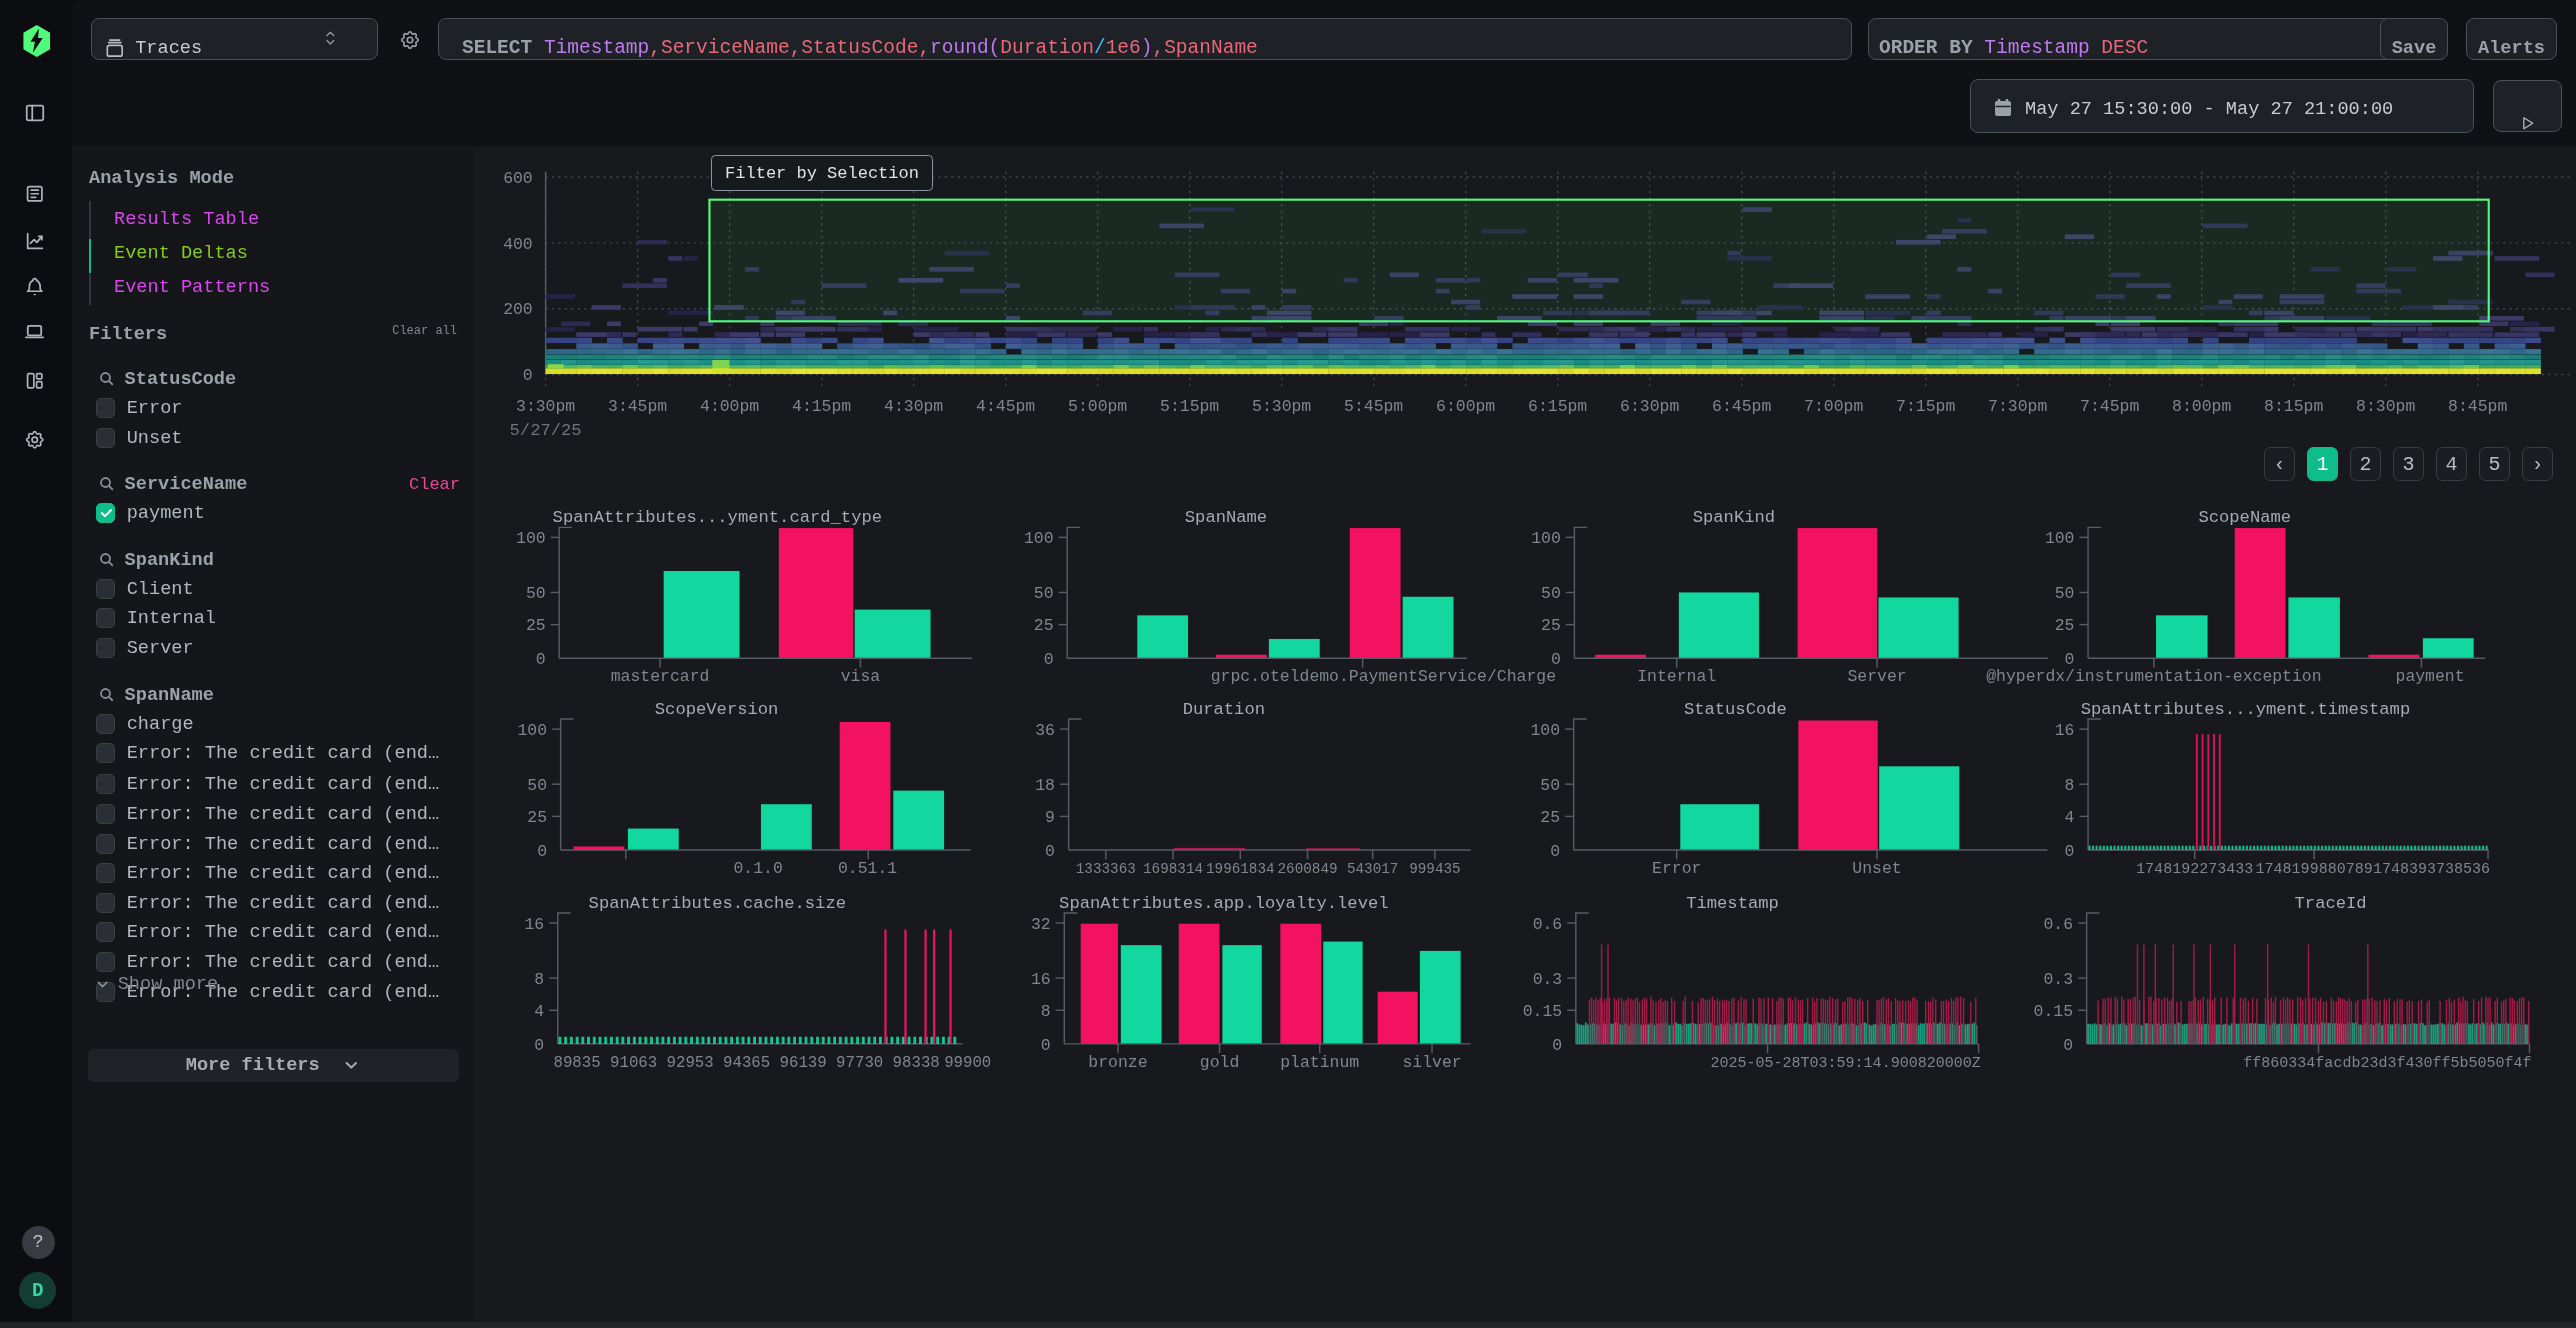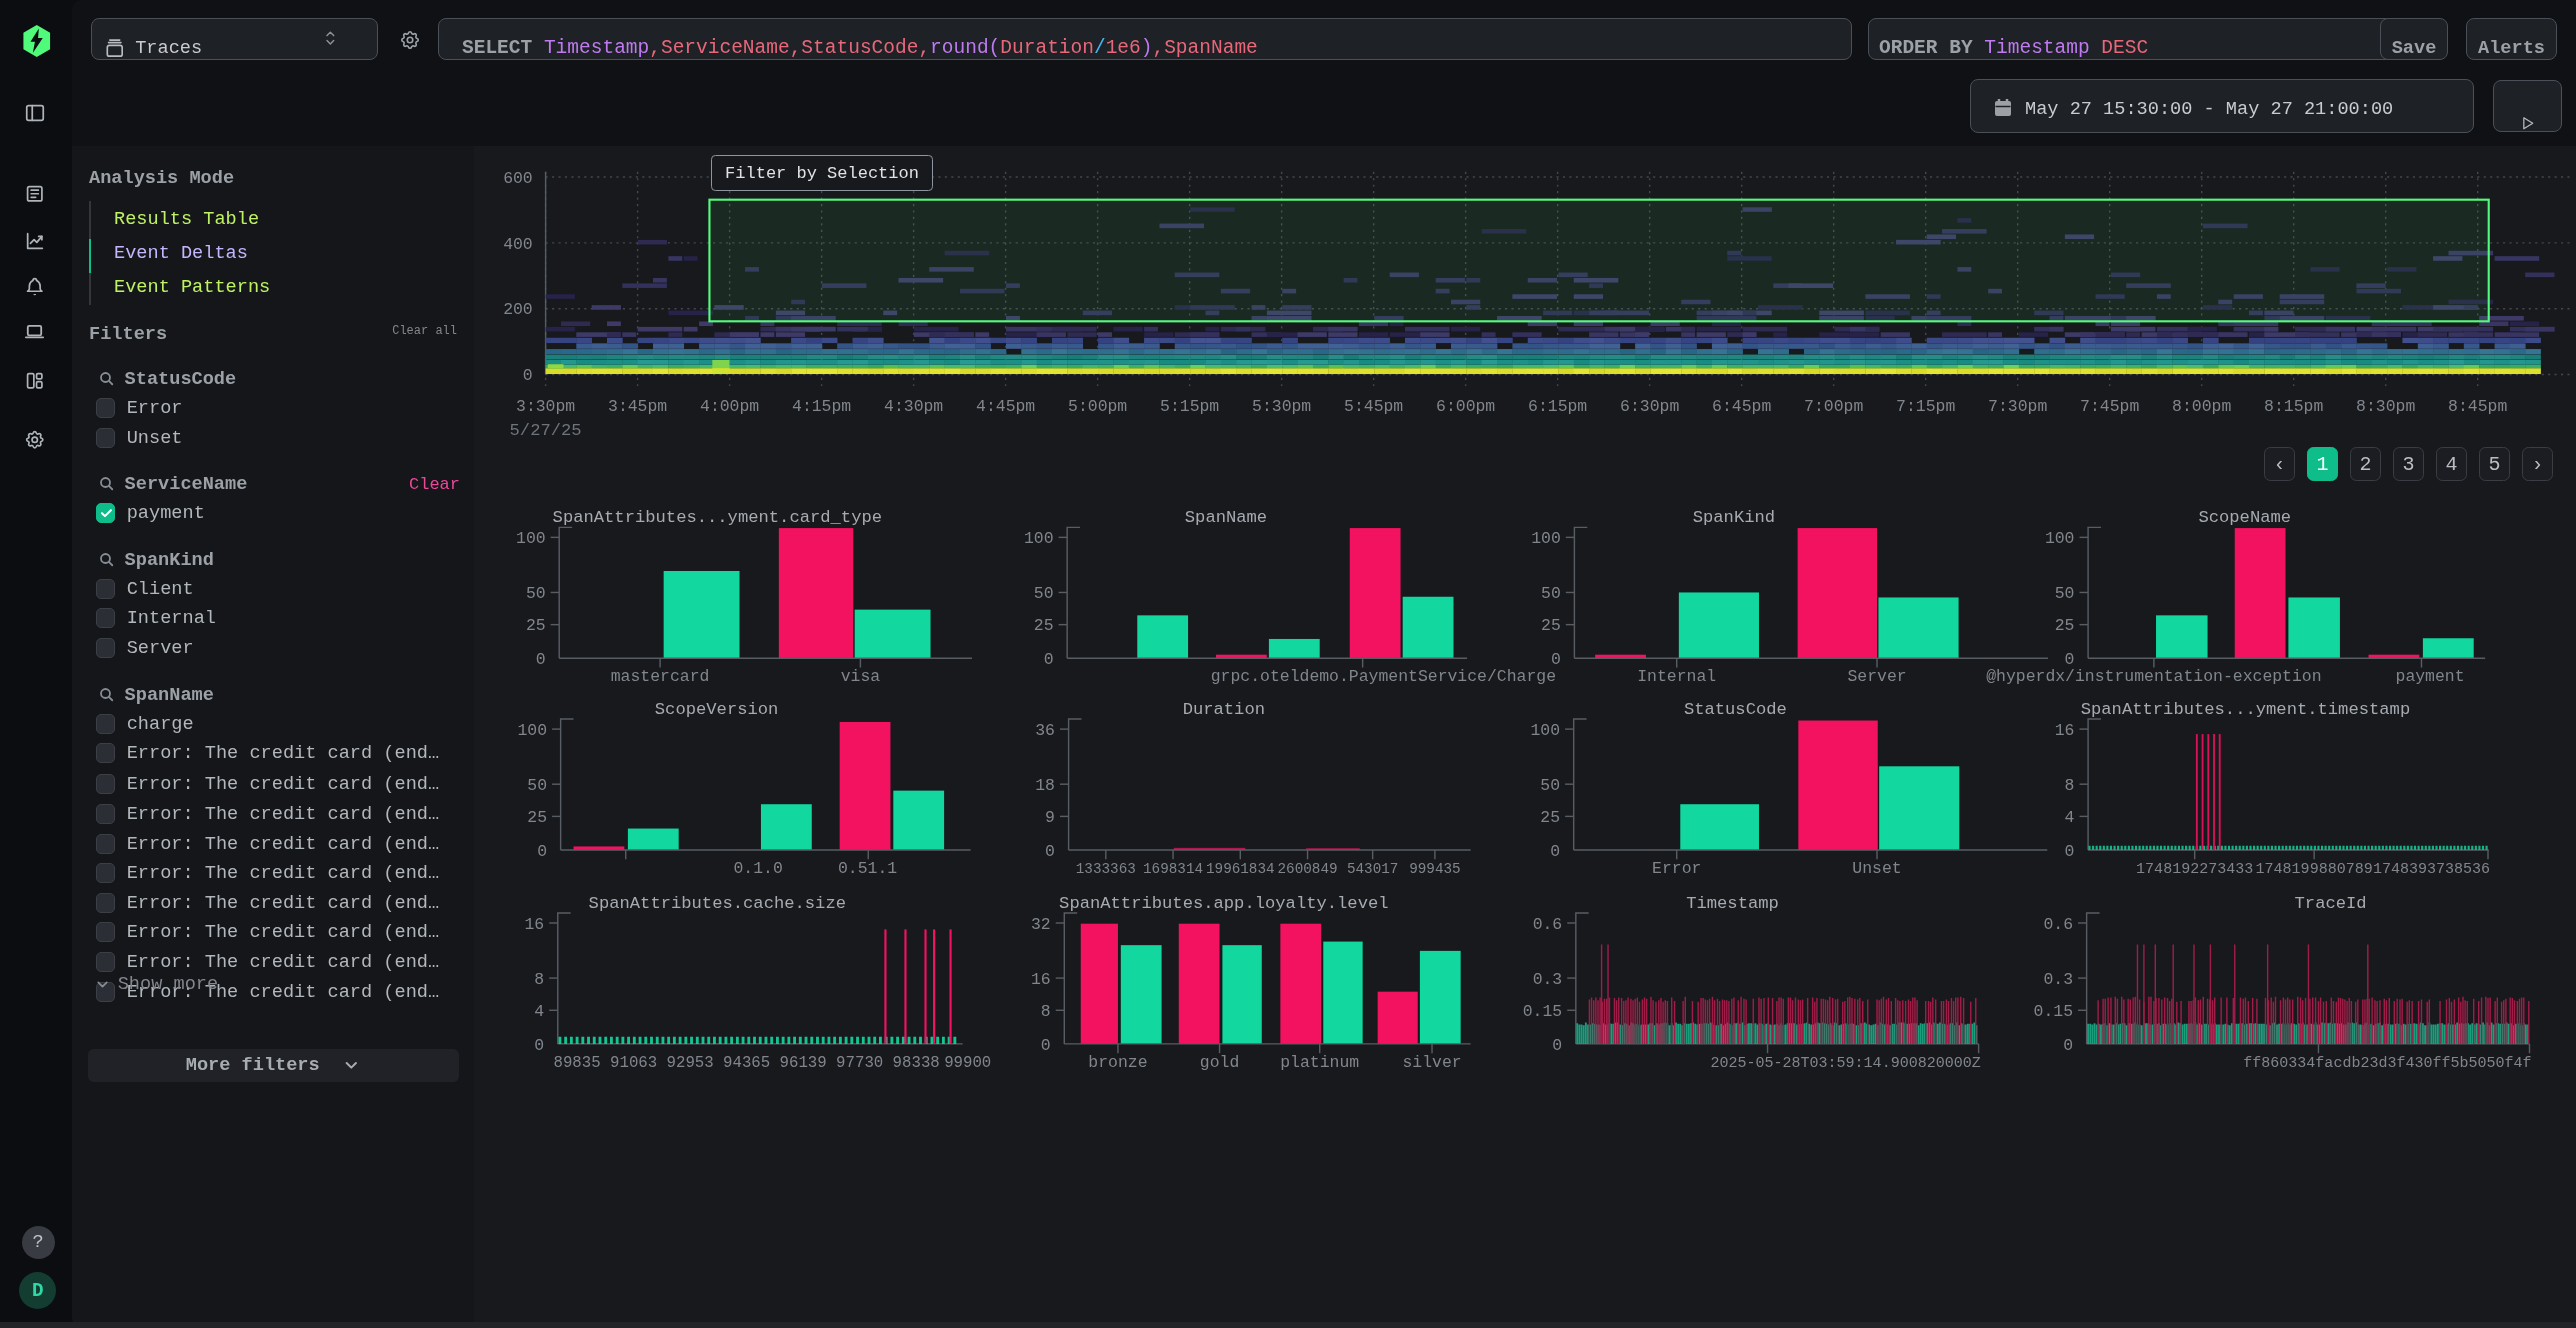--- a/index.html
+++ b/index.html
@@ -19,22 +19,22 @@
 #dateinp { left:1898px; top:79px; width:504px; height:54px; padding:12px 20px; }
 #playbtn { left:2421px; top:80px; width:69px; height:52px; justify-content:center; }
 .sqllucene { position:absolute; right:20px; font-size:17px; color:#9ba1a7; }
 .sqllucene b { color:#9ba1a7; font-weight:bold; }
 .sqllucene .luc { color:#2fbf8f; }
 
 .sechead { position:absolute; left:17px; width:368px; font-size:18.6px; font-weight:bold; color:#9ba1a7; }
 .fclearall { float:right; font-weight:normal; font-size:12px; color:#82878e; }
 .modeline { position:absolute; left:17px; top:55px; width:2.1px; height:104px; background:#33363c; }
 .modeline-active { position:absolute; left:17px; top:93px; width:2.1px; height:34px; background:#0fbd8a; z-index:2; }
-.mitem { position:absolute; left:42px; font-size:18.6px; color:#bef264; height:30px; line-height:30px; }
-.mitem.active { color:#c4b5fd; }
+.mitem { position:absolute; left:42px; font-size:18.6px; color:#d946ef; height:30px; line-height:30px; }
+.mitem.active { color:#84cc16; }
 .fhead { position:absolute; left:26px; width:362px; height:30px; display:flex; align-items:center; }
 .fsico { display:flex; margin-right:8.6px; }
 .fht { font-size:18.6px; font-weight:bold; color:#9ba1a7; }
 .fclear { margin-left:auto; font-size:17px; color:#ec4899; }
 .frow { position:absolute; left:24px; width:364px; height:30px; display:flex; align-items:center; }
 .cb { width:19.3px; height:19.3px; border-radius:5px; background:#2b2e34; border:0.7px solid #3c4046; margin-right:11.4px; flex:none; display:flex; align-items:center; justify-content:center; }
 .cbk { background:#0fbd8a; border-color:#0fbd8a; }
 .ft { font-size:18.6px; color:#b2b7bd; white-space:nowrap; overflow:hidden; }
 .showmore { position:absolute; left:21.5px; height:30px; display:flex; align-items:center; gap:7.2px; color:#82878e; font-size:18.6px; }
 .morefilters { position:absolute; left:15.7px; top:903px; width:371px; height:33px; background:#202227; border-radius:5.7px; display:flex; align-items:center; justify-content:center; font-size:18.6px; font-weight:bold; color:#a7acb2; }

